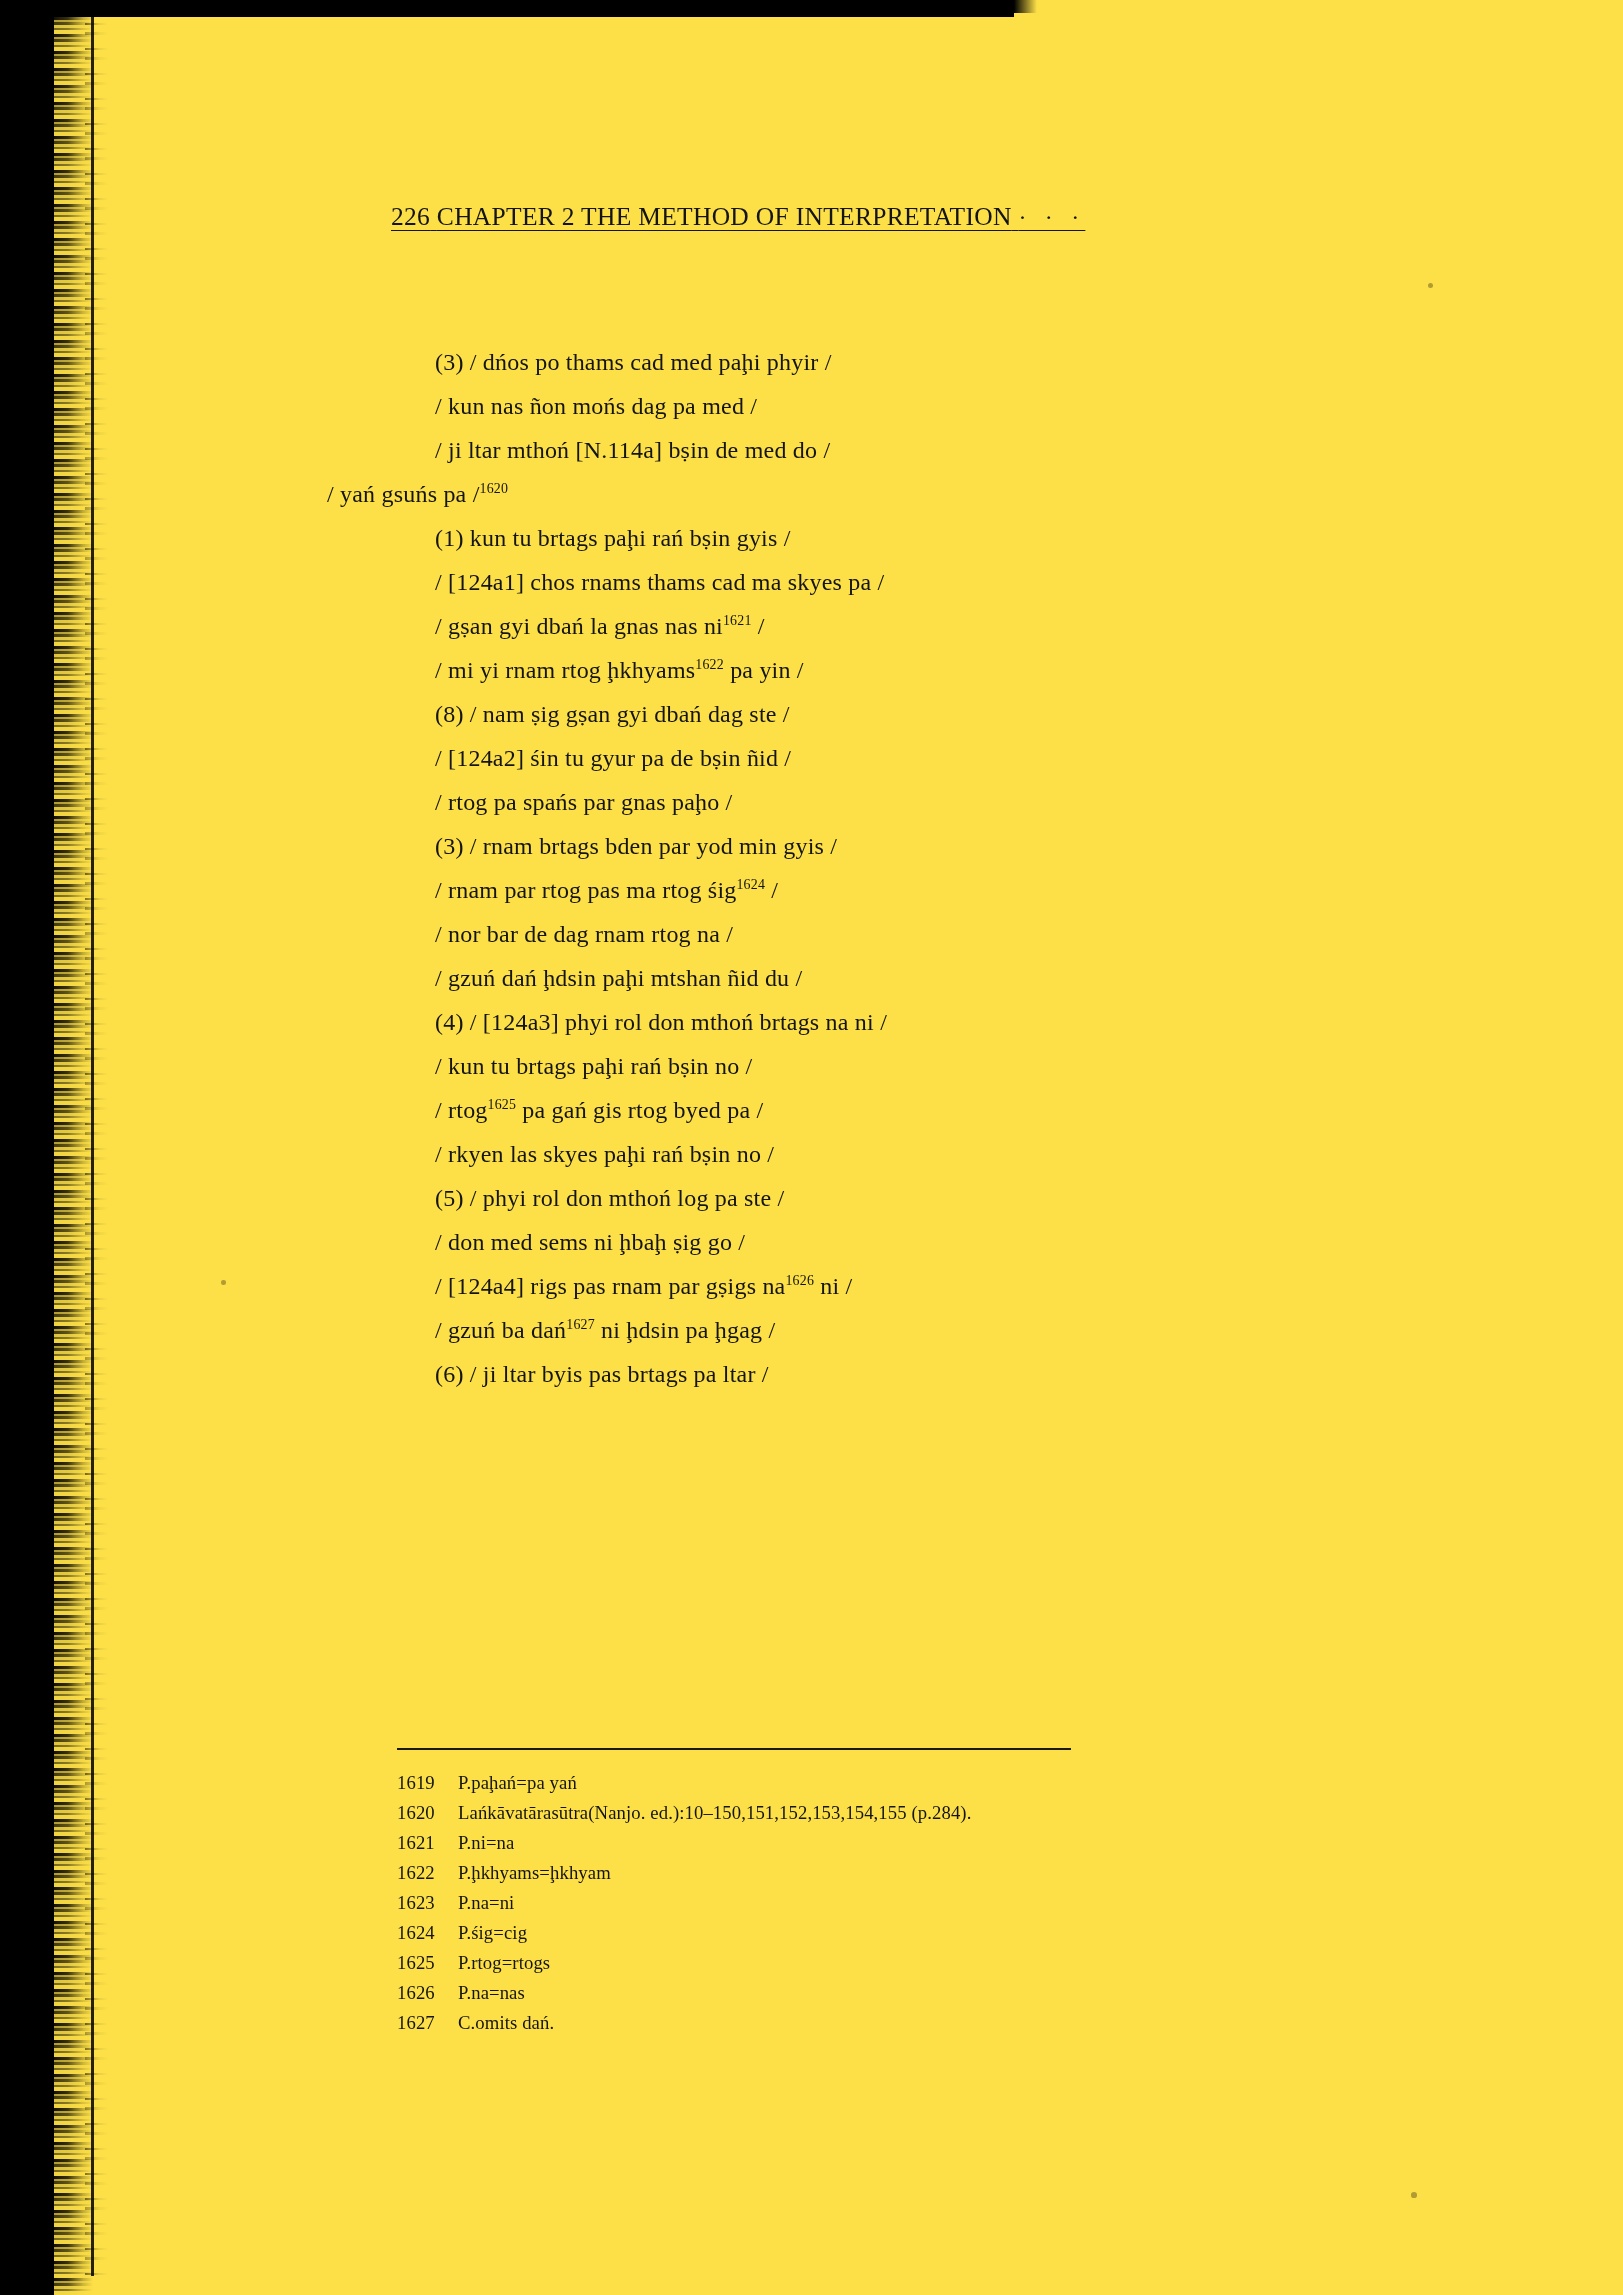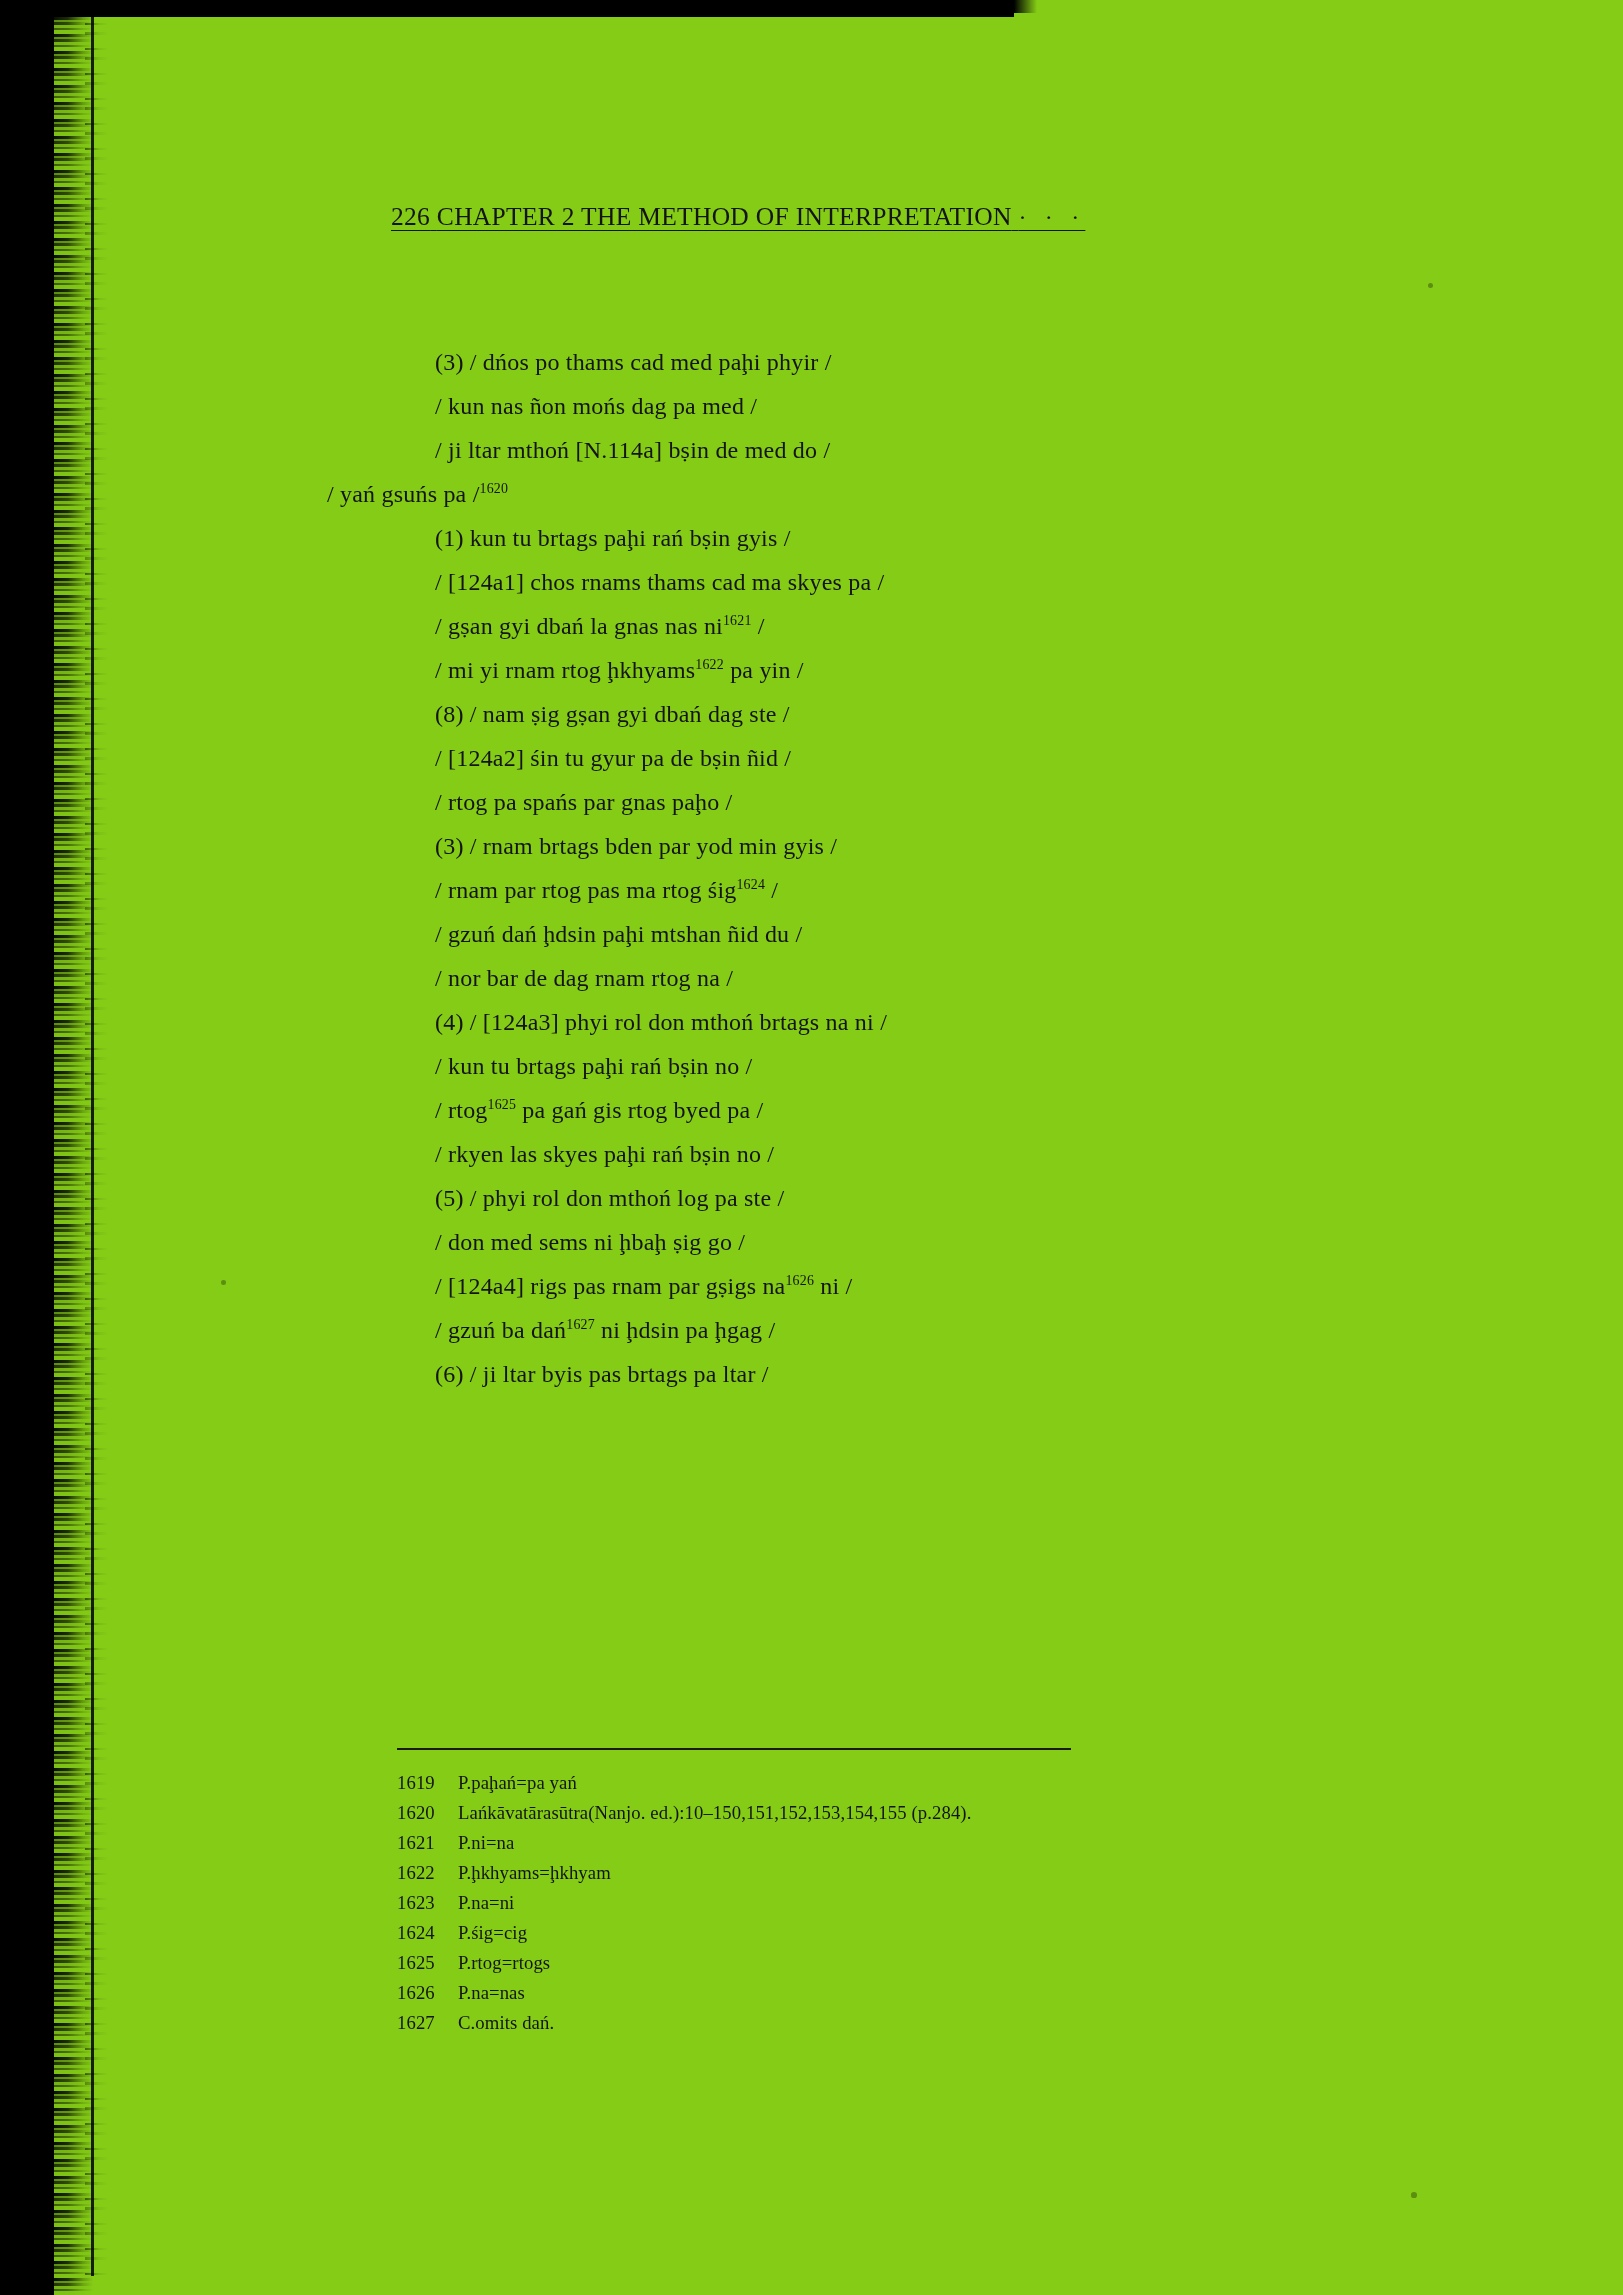--- a/index.html
+++ b/index.html
@@ -8,21 +8,21 @@
     background: #ffffff;
   }
   body {
     font-family: "Liberation Serif", serif;
     color: #141414;
   }
   .page {
     position: relative;
     width: 1624px;
     height: 2295px;
-    background: #84cc16;
+    background: #fde047;
     overflow: hidden;
   }
   
   .gutter {
     position: absolute;
     left: 0;
     top: 0;
     width: 54px;
     height: 2295px;
     background: #000000;
@@ -205,22 +205,22 @@
         <div class="ln outdent"><span>/ yań gsuńs pa /</span><sup>1620</sup></div>
         <div class="ln"><span>(1) kun tu brtags paḩi rań bṣin gyis /</span></div>
         <div class="ln"><span>/ [124a1] chos rnams thams cad ma skyes pa /</span></div>
         <div class="ln"><span>/ gṣan gyi dbań la gnas nas ni</span><sup>1621</sup><span> /</span></div>
         <div class="ln"><span>/ mi yi rnam rtog ḩkhyams</span><sup>1622</sup><span> pa yin /</span></div>
         <div class="ln"><span>(8) / nam ṣig gṣan gyi dbań dag ste /</span></div>
         <div class="ln"><span>/ [124a2] śin tu gyur pa de bṣin ñid /</span></div>
         <div class="ln"><span>/ rtog pa spańs par gnas paḩo /</span></div>
         <div class="ln"><span>(3) / rnam brtags bden par yod min gyis /</span></div>
         <div class="ln"><span>/ rnam par rtog pas ma rtog śig</span><sup>1624</sup><span> /</span></div>
+        <div class="ln"><span>/ nor bar de dag rnam rtog na /</span></div>
         <div class="ln"><span>/ gzuń dań ḩdsin paḩi mtshan ñid du /</span></div>
-        <div class="ln"><span>/ nor bar de dag rnam rtog na /</span></div>
         <div class="ln"><span>(4) / [124a3] phyi rol don mthoń brtags na ni /</span></div>
         <div class="ln"><span>/ kun tu brtags paḩi rań bṣin no /</span></div>
         <div class="ln"><span>/ rtog</span><sup>1625</sup><span> pa gań gis rtog byed pa /</span></div>
         <div class="ln"><span>/ rkyen las skyes paḩi rań bṣin no /</span></div>
         <div class="ln"><span>(5) / phyi rol don mthoń log pa ste /</span></div>
         <div class="ln"><span>/ don med sems ni ḩbaḩ ṣig go /</span></div>
         <div class="ln"><span>/ [124a4] rigs pas rnam par gṣigs na</span><sup>1626</sup><span> ni /</span></div>
         <div class="ln"><span>/ gzuń ba dań</span><sup>1627</sup><span> ni ḩdsin pa ḩgag /</span></div>
         <div class="ln"><span>(6) / ji ltar byis pas brtags pa ltar /</span></div>
       </div>

